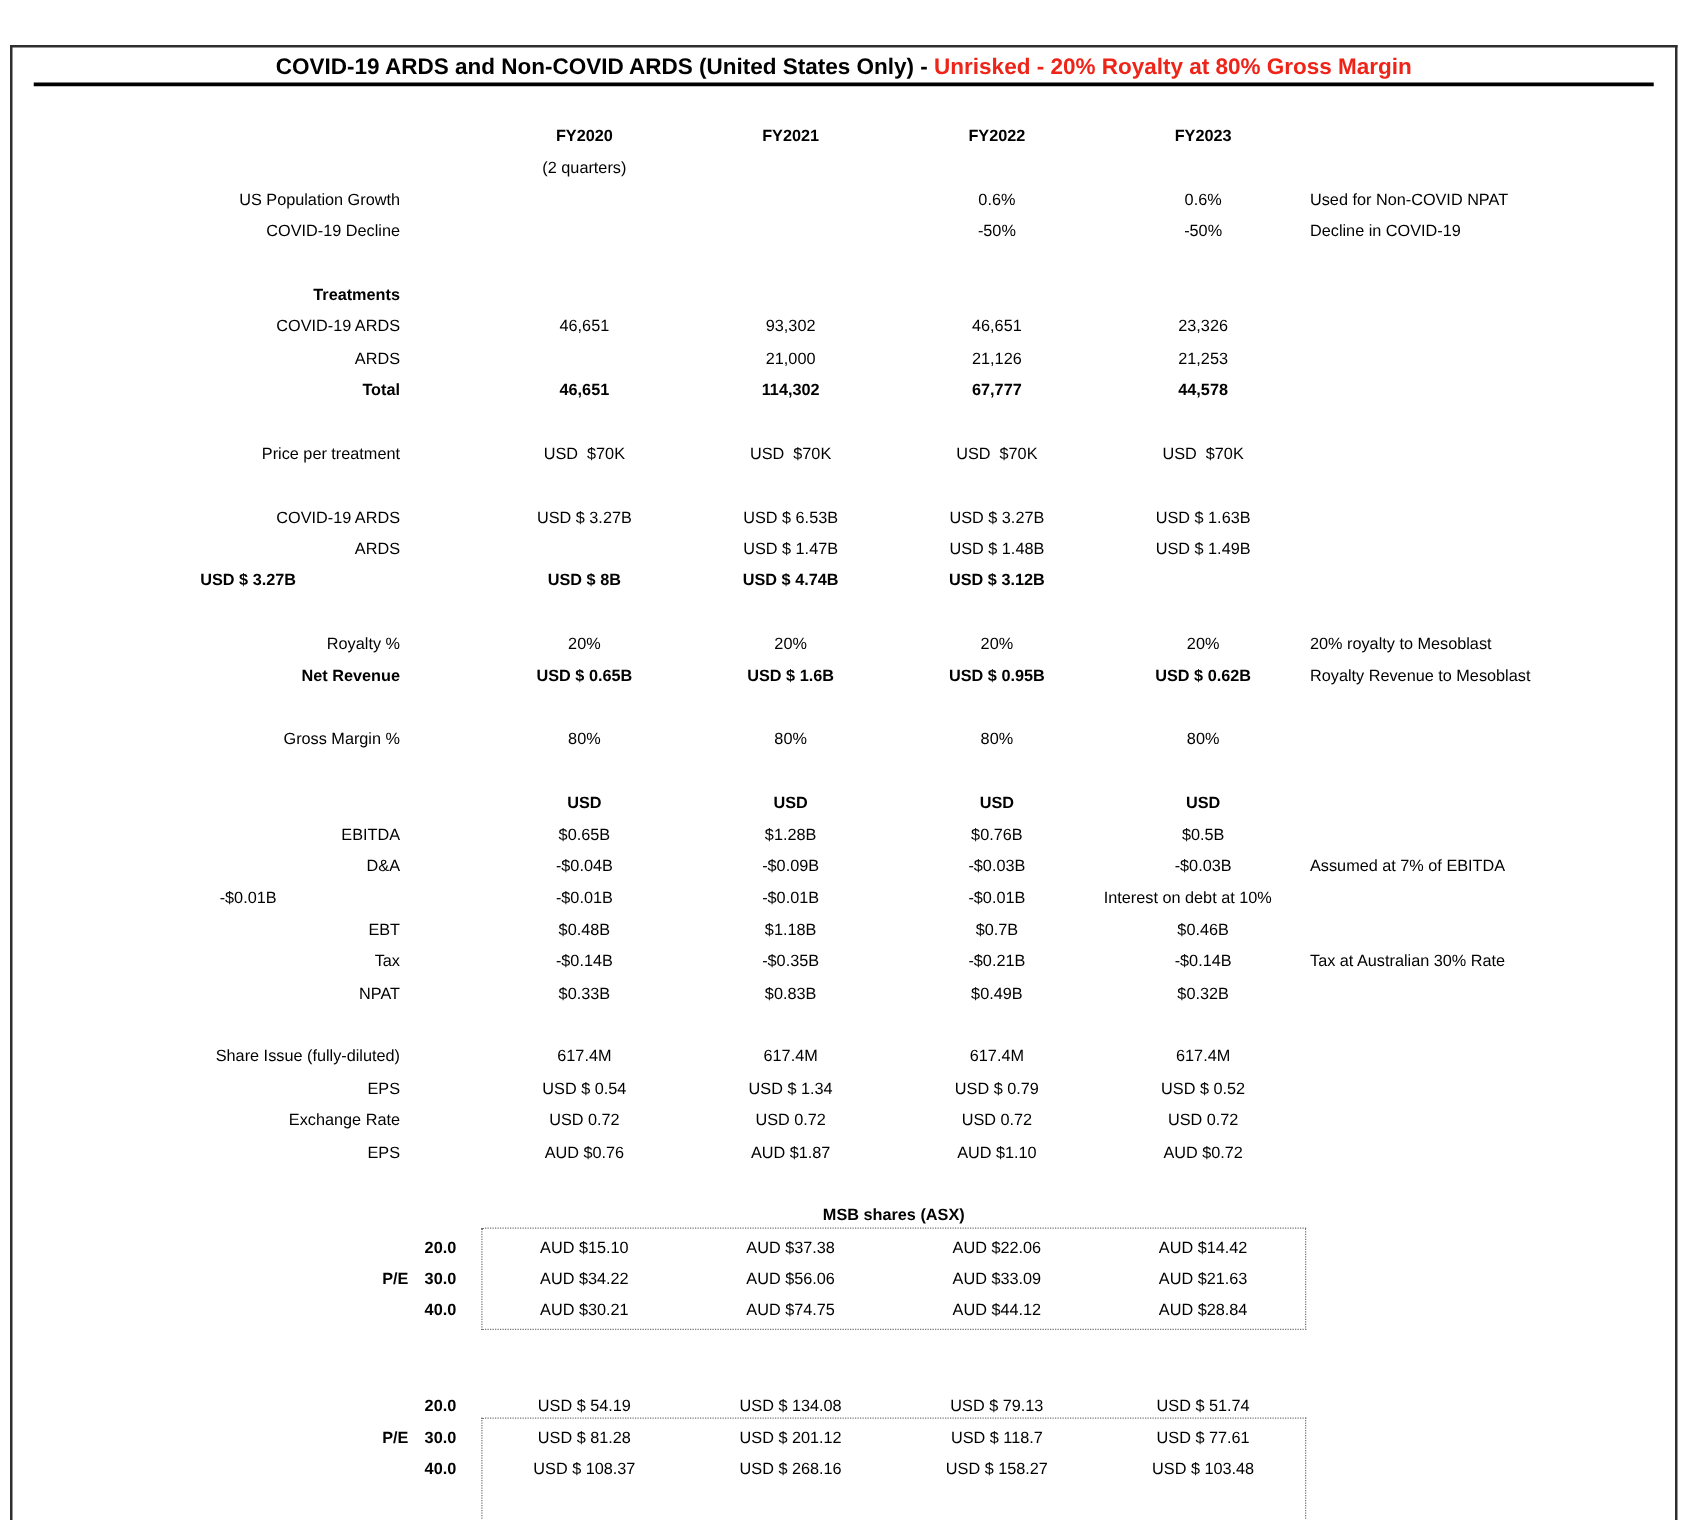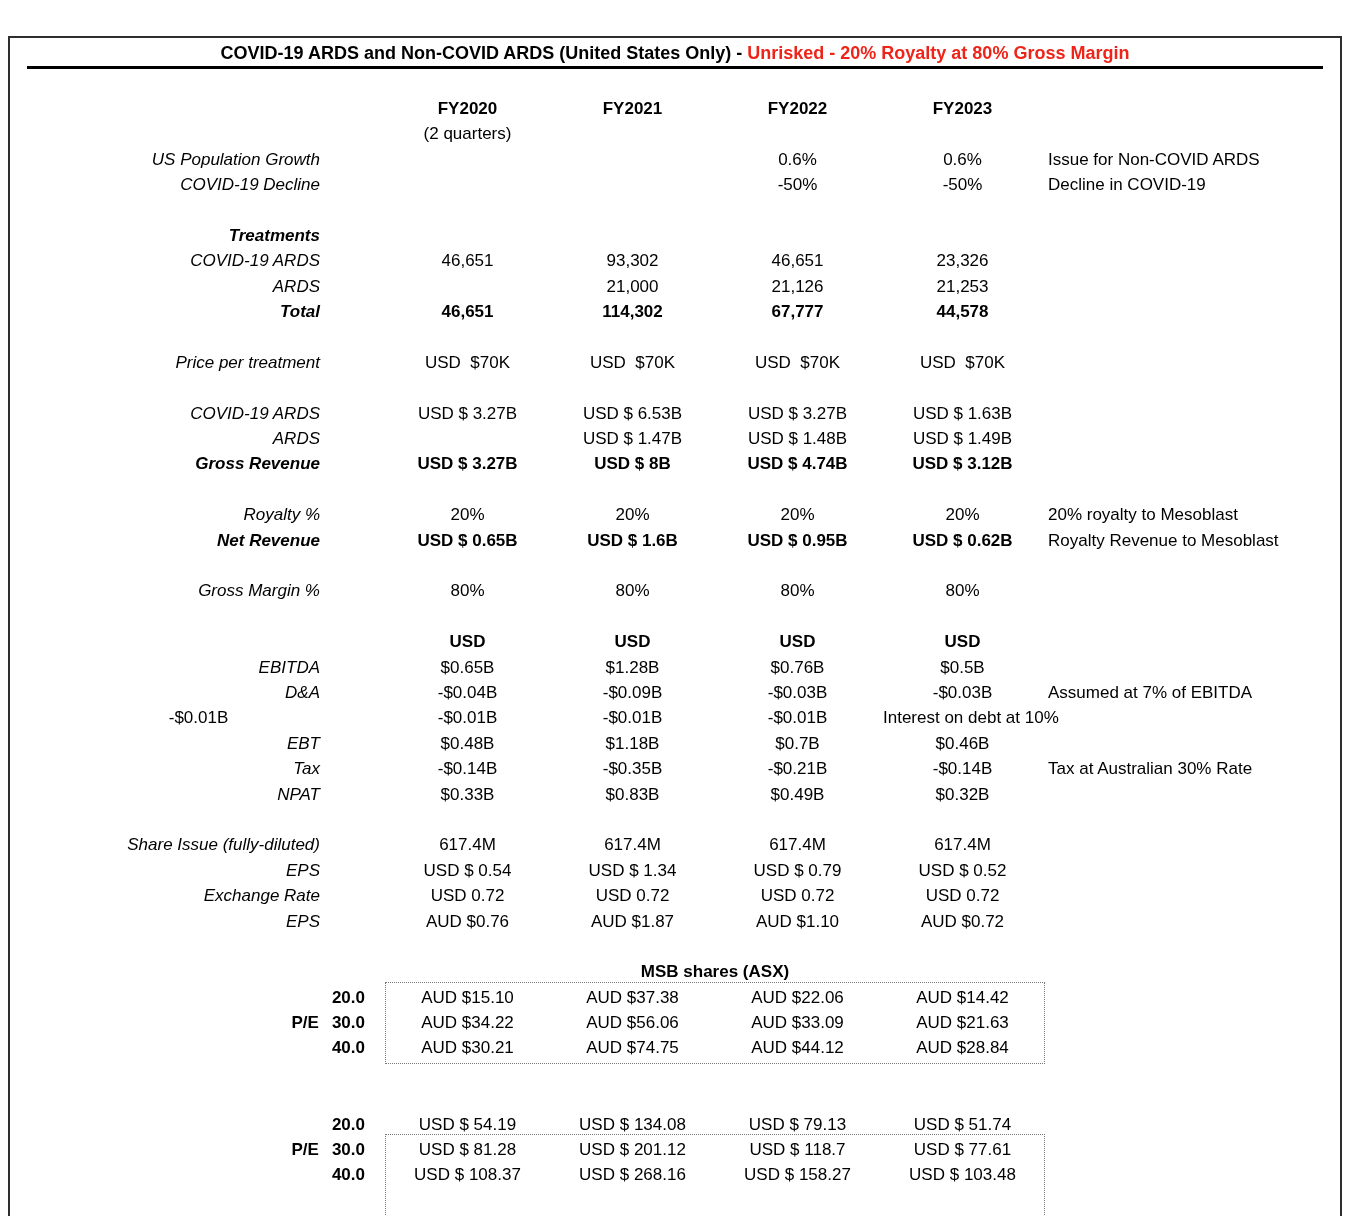--- a/index.html
+++ b/index.html
@@ -18,24 +18,24 @@
   .title-row {
     margin:2px 15px 0 15px; height:26px; line-height:26px;
     border-bottom:3px solid #000; text-align:center;
     font-size:18px; font-weight:700; white-space:pre;
   }
   .t-black { white-space:pre; }
   .t-red { white-space:pre; color:#ee2419; }
   .rows { position:relative; margin-top:27px; }
   .row {
     display:grid; grid-template-columns:373px 165px 165px 165px 165px 1fr;
-    height:25.4px; line-height:25.4px; font-size:17px;
+    height:25.4px; line-height:25.4px; font-size:13px;
   }
   .row.span-row { grid-template-columns:373px 660px 1fr; }
-  .lab  { text-align:right; padding-right:65px; white-space:pre; overflow:visible;font-style:italic; }
+  .lab  { text-align:right; padding-right:65px; white-space:pre; overflow:visible; }
   .val  { text-align:center; white-space:pre; }
   .note { text-align:left; padding-left:3px; white-space:pre; }
   .b { font-weight:700; }
   .span-head { text-align:center; font-weight:700; }
   .pe-lab {
     display:flex; justify-content:flex-end; align-items:center;
     gap:13px; padding-right:20px; font-weight:700;
   }
   .pe-box {
     position:absolute; left:373px; width:660px;
@@ -65,21 +65,21 @@
             <div class="val"></div>
             <div class="val"></div>
             <div class="note"></div>
           </div>
           <div class="row">
             <div class="lab">US Population Growth</div>
             <div class="val"></div>
             <div class="val"></div>
             <div class="val">0.6%</div>
             <div class="val">0.6%</div>
-            <div class="note">Issue for Non-COVID ARDS</div>
+            <div class="note">Used for Non-COVID NPAT</div>
           </div>
           <div class="row">
             <div class="lab">COVID-19 Decline</div>
             <div class="val"></div>
             <div class="val"></div>
             <div class="val">-50%</div>
             <div class="val">-50%</div>
             <div class="note">Decline in COVID-19</div>
           </div>
           <div class="row"></div>
@@ -135,21 +135,20 @@
           </div>
           <div class="row">
             <div class="lab">ARDS</div>
             <div class="val"></div>
             <div class="val">USD $ 1.47B</div>
             <div class="val">USD $ 1.48B</div>
             <div class="val">USD $ 1.49B</div>
             <div class="note"></div>
           </div>
           <div class="row">
-            <div class="lab b">Gross Revenue</div>
             <div class="val b">USD $ 3.27B</div>
             <div class="val b">USD $ 8B</div>
             <div class="val b">USD $ 4.74B</div>
             <div class="val b">USD $ 3.12B</div>
             <div class="note"></div>
           </div>
           <div class="row"></div>
           <div class="row">
             <div class="lab">Royalty %</div>
             <div class="val">20%</div>

